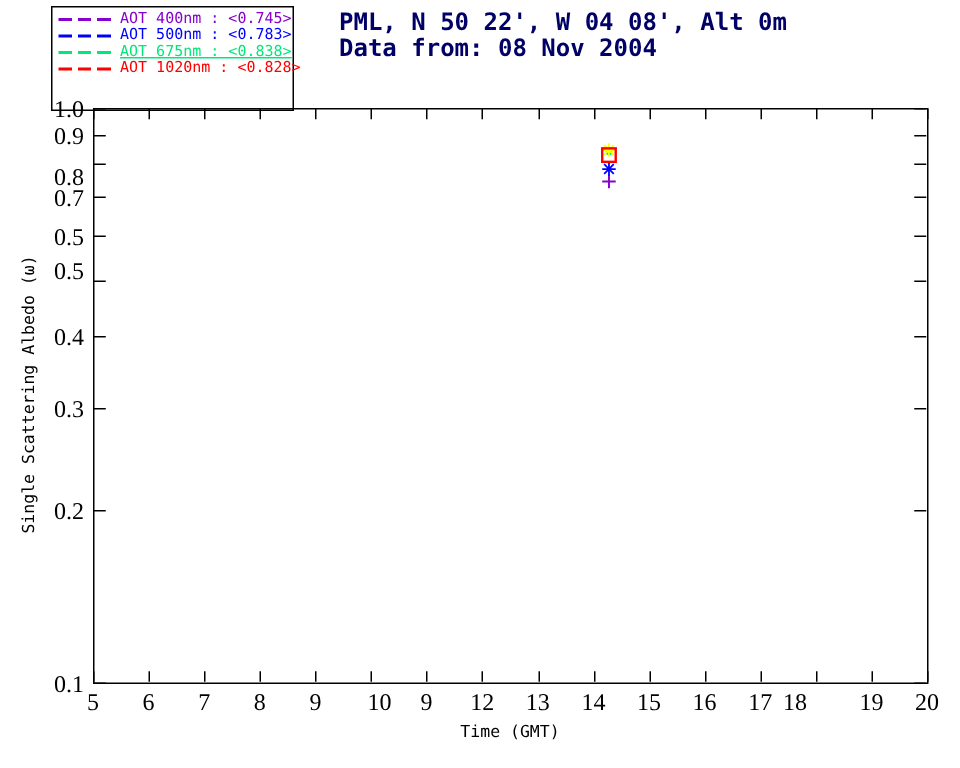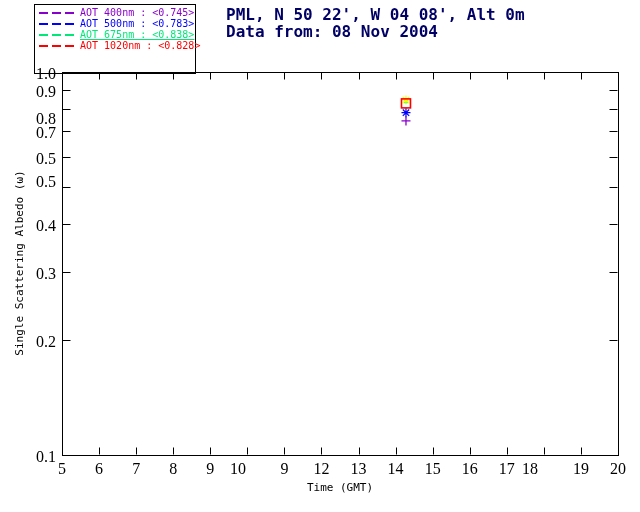--- a/index.html
+++ b/index.html
@@ -118,21 +118,21 @@
       <path d="M 401.47866666666664 100.01388047226783 H 410.47866666666664 M 405.97866666666664 95.51388047226783 V 104.51388047226783 M 402.77866666666665 96.81388047226783 L 409.17866666666663 103.21388047226783 M 402.77866666666665 103.21388047226783 L 409.17866666666663 96.81388047226783" stroke="#ffff00" stroke-width="1.2" fill="none"></path>
       <rect x="401.47866666666664" y="98.89438101139092" width="9" height="9" fill="none" stroke="#ff0000" stroke-width="1.6"></rect>
     </svg>
 
   <div id="tick-labels">
       <div class="tick-label x-tick-label" style="left: 47px;">5</div>
       <div class="tick-label x-tick-label" style="left: 84.0667px;">6</div>
       <div class="tick-label x-tick-label" style="left: 121.133px;">7</div>
       <div class="tick-label x-tick-label" style="left: 158.2px;">8</div>
       <div class="tick-label x-tick-label" style="left: 195.267px;">9</div>
-      <div class="tick-label x-tick-label" style="left: 223px; text-align: center;">10</div>
+      <div class="tick-label x-tick-label" style="left: 238px; text-align: center;">10</div>
       <div class="tick-label x-tick-label" style="left: 269.4px;">9</div>
       <div class="tick-label x-tick-label" style="left: 306.467px;">12</div>
       <div class="tick-label x-tick-label" style="left: 343.533px;">13</div>
       <div class="tick-label x-tick-label" style="left: 380.6px;">14</div>
       <div class="tick-label x-tick-label" style="left: 417.667px;">15</div>
       <div class="tick-label x-tick-label" style="left: 454.733px;">16</div>
       <div class="tick-label x-tick-label" style="left: 491.8px;">17</div>
       <div class="tick-label x-tick-label" style="left: 515px;">18</div>
       <div class="tick-label x-tick-label" style="left: 565.933px;">19</div>
       <div class="tick-label x-tick-label" style="left: 603px;">20</div>

